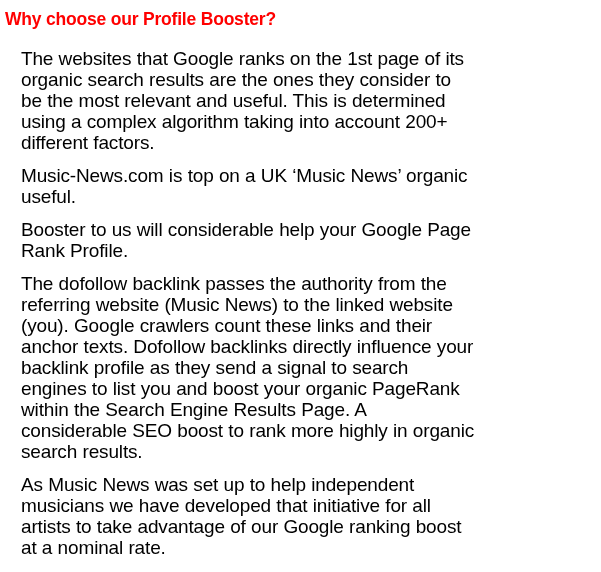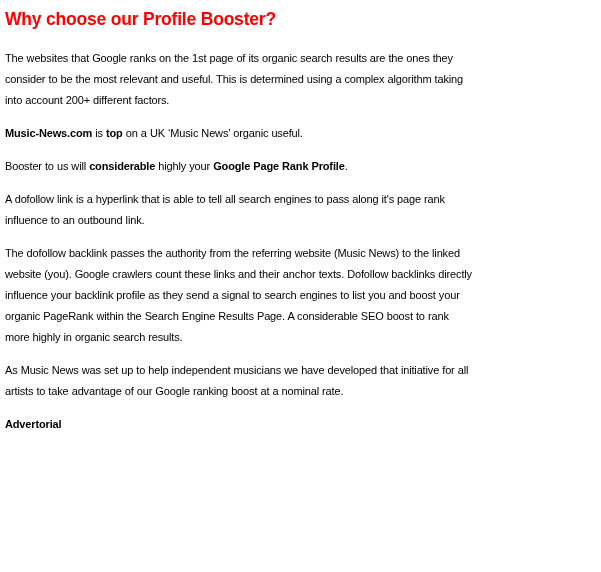--- a/index.html
+++ b/index.html
@@ -20,35 +20,34 @@
     padding: 8px 4px 0 5px;
   }
   .doc h1 {
     font-size: 17.5px;
     line-height: 22px;
     font-weight: bold;
     letter-spacing: -0.2px;
     margin: 0 0 18px 0;
   }
   .doc p {
-    font-size: 11px;
+    font-size: 19px;
     line-height: 21px;
     letter-spacing: -0.15px;
-    margin: 0 0 12px 0;
+    margin: 0 0 12px 16px;
     word-spacing: 0.2px;
   }
   .doc p b {
-    font-weight: bold;
+    font-weight: normal;
   }
 </style>
 </head>
 <body style="color: rgb(0, 0, 0); background: rgb(255, 255, 255);">
 
 <div class="doc">
   <h1 style="color: rgb(255, 0, 0);">Why choose our Profile Booster?</h1>
   <p><span>The websites that Google ranks on the 1st page of its organic search results are the ones they consider to be the most relevant and useful. This is determined using a complex algorithm taking into account 200+ different factors.</span></p>
   <p><b>Music-News.com</b><span> is </span><b>top</b><span> on a UK ‘Music News’ organic useful.</span></p>
-  <p><span>Booster to us will </span><b>considerable</b><span> highly your </span><b>Google Page Rank Profile</b><span>.</span></p>
-  <p><span>A dofollow link is a hyperlink that is able to tell all search engines to pass along it's page rank influence to an outbound link.</span></p>
+  <p><span>Booster to us will </span><b>considerable</b><span> help your </span><b>Google Page Rank Profile</b><span>.</span></p>
   <p><span>The dofollow backlink passes the authority from the referring website (Music News) to the linked website (you). Google crawlers count these links and their anchor texts. Dofollow backlinks directly influence your backlink profile as they send a signal to search engines to list you and boost your organic PageRank within the Search Engine Results Page. A considerable SEO boost to rank more highly in organic search results.</span></p>
   <p><span>As Music News was set up to help independent musicians we have developed that initiative for all artists to take advantage of our Google ranking boost at a nominal rate.</span></p>
   <p><b>Advertorial</b></p>
 </div>
 
 </body></html>

